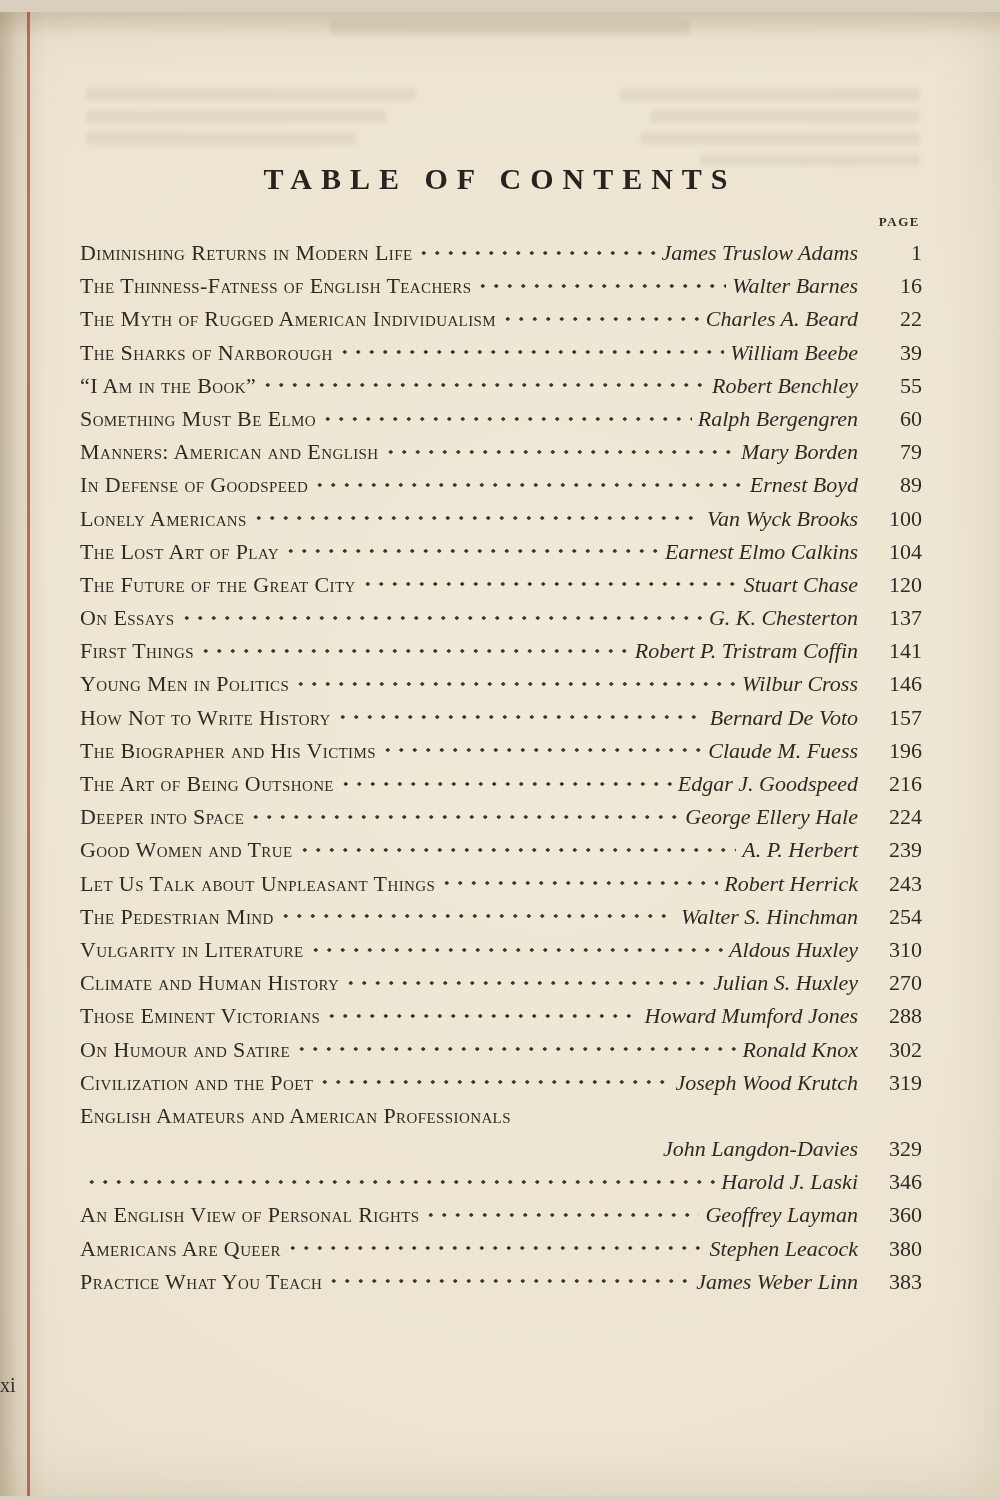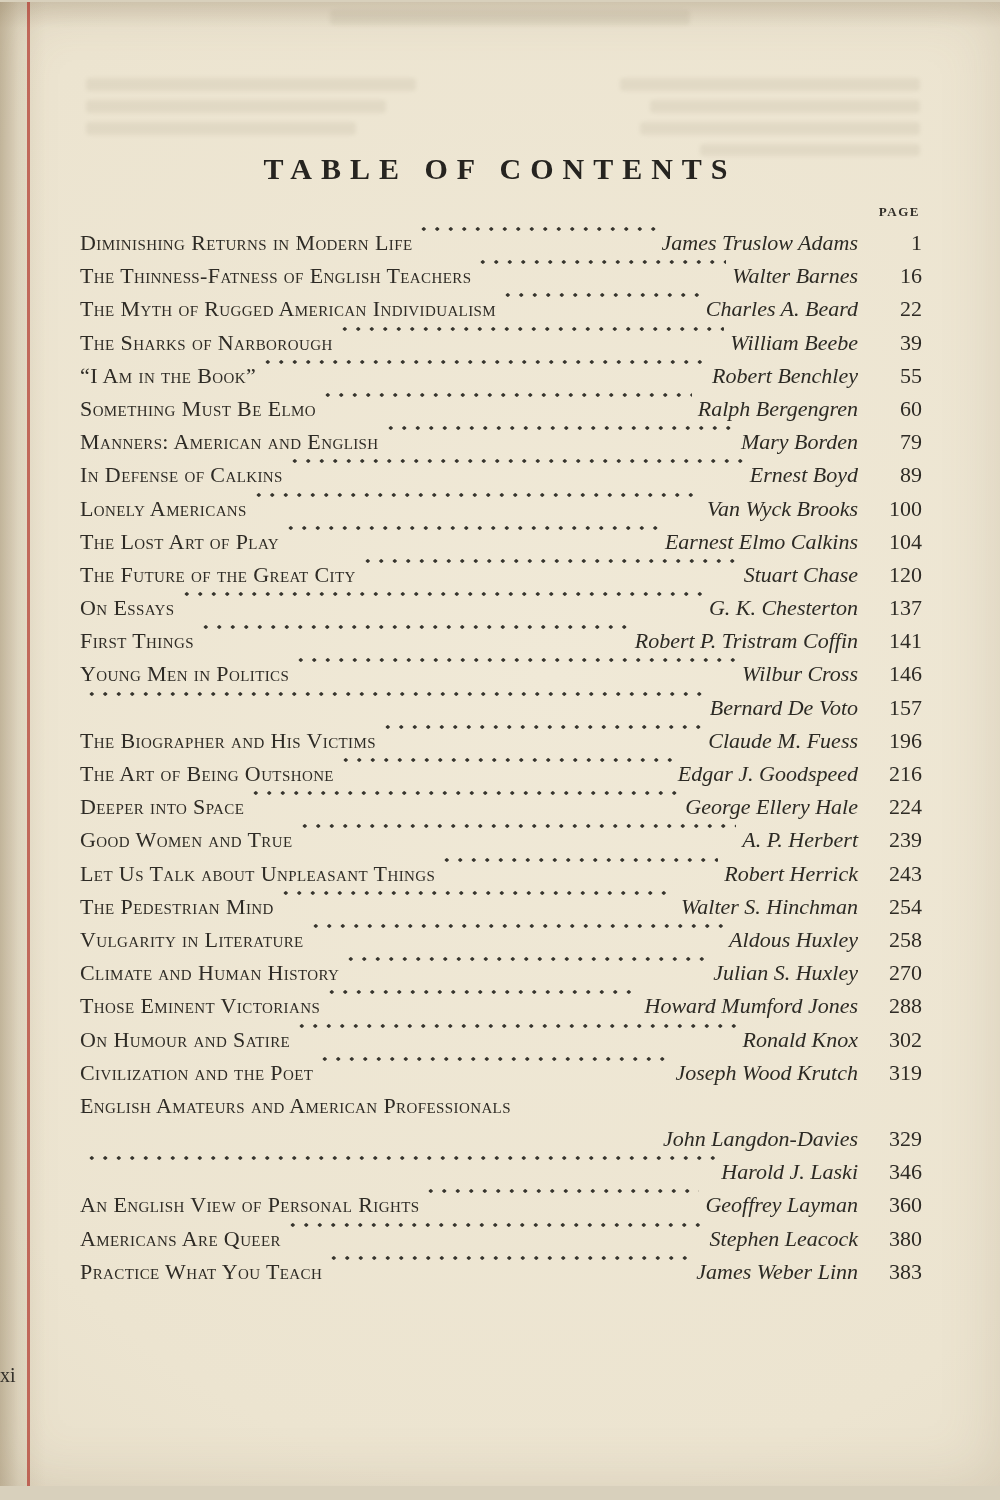--- a/index.html
+++ b/index.html
@@ -5,21 +5,21 @@
   html, body {
     margin: 0;
     padding: 0;
     background: #d8d0bc;
     font-family: "Liberation Serif", "DejaVu Serif", serif;
   }
   .paper {
     position: relative;
     width: 1000px;
     height: 1484px;
-    margin: 2px auto;
+    margin: 12px auto;
     background:
       radial-gradient(ellipse 130% 100% at 55% 45%, #f0e9d7 0%, #ece4d0 55%, #e3dac4 88%, #d9cfb6 100%);
     overflow: hidden;
     box-shadow: inset 0 0 60px rgba(120,100,70,0.18);
     color: #2d2b26;
   }
   
   .gutter-shade {
     position: absolute; left: 0; top: 0; bottom: 0; width: 46px;
     background: linear-gradient(to right, rgba(140,120,85,0.38), rgba(140,120,85,0.10) 40%, rgba(140,120,85,0) 100%);
@@ -74,21 +74,21 @@
     text-align: right;
   }
   .entries {
     position: absolute;
     top: 224px;
     left: 80px;
     right: 78px;
   }
   .row {
     display: flex;
-    align-items: flex-start;
+    align-items: center;
     height: 33.2px;
     line-height: 33.2px;
     font-size: 22px;
     white-space: nowrap;
   }
   .row .t {
     font-variant: small-caps;
     letter-spacing: 0.4px;
     color: #2e2b25;
     flex: 0 1 auto;
@@ -183,21 +183,21 @@
         <span class="a">Ralph Bergengren</span>
         <span class="p">60</span>
       </div>
       <div class="row">
         <span class="t">Manners: American and English</span>
         <span class="leader"></span>
         <span class="a">Mary Borden</span>
         <span class="p">79</span>
       </div>
       <div class="row">
-        <span class="t">In Defense of Calkins</span>
+        <span class="t">In Defense of Goodspeed</span>
         <span class="leader"></span>
         <span class="a">Ernest Boyd</span>
         <span class="p">89</span>
       </div>
       <div class="row">
         <span class="t">Lonely Americans</span>
         <span class="leader"></span>
         <span class="a">Van Wyck Brooks</span>
         <span class="p">100</span>
       </div>
@@ -225,20 +225,21 @@
         <span class="a">Robert P. Tristram Coffin</span>
         <span class="p">141</span>
       </div>
       <div class="row">
         <span class="t">Young Men in Politics</span>
         <span class="leader"></span>
         <span class="a">Wilbur Cross</span>
         <span class="p">146</span>
       </div>
       <div class="row">
+        <span class="t">How Not to Write History</span>
         <span class="leader"></span>
         <span class="a">Bernard De Voto</span>
         <span class="p">157</span>
       </div>
       <div class="row">
         <span class="t">The Biographer and His Victims</span>
         <span class="leader"></span>
         <span class="a">Claude M. Fuess</span>
         <span class="p">196</span>
       </div>
@@ -269,21 +270,21 @@
       <div class="row">
         <span class="t">The Pedestrian Mind</span>
         <span class="leader"></span>
         <span class="a">Walter S. Hinchman</span>
         <span class="p">254</span>
       </div>
       <div class="row">
         <span class="t">Vulgarity in Literature</span>
         <span class="leader"></span>
         <span class="a">Aldous Huxley</span>
-        <span class="p">258</span>
+        <span class="p">310</span>
       </div>
       <div class="row">
         <span class="t">Climate and Human History</span>
         <span class="leader"></span>
         <span class="a">Julian S. Huxley</span>
         <span class="p">270</span>
       </div>
       <div class="row">
         <span class="t">Those Eminent Victorians</span>
         <span class="leader"></span>

